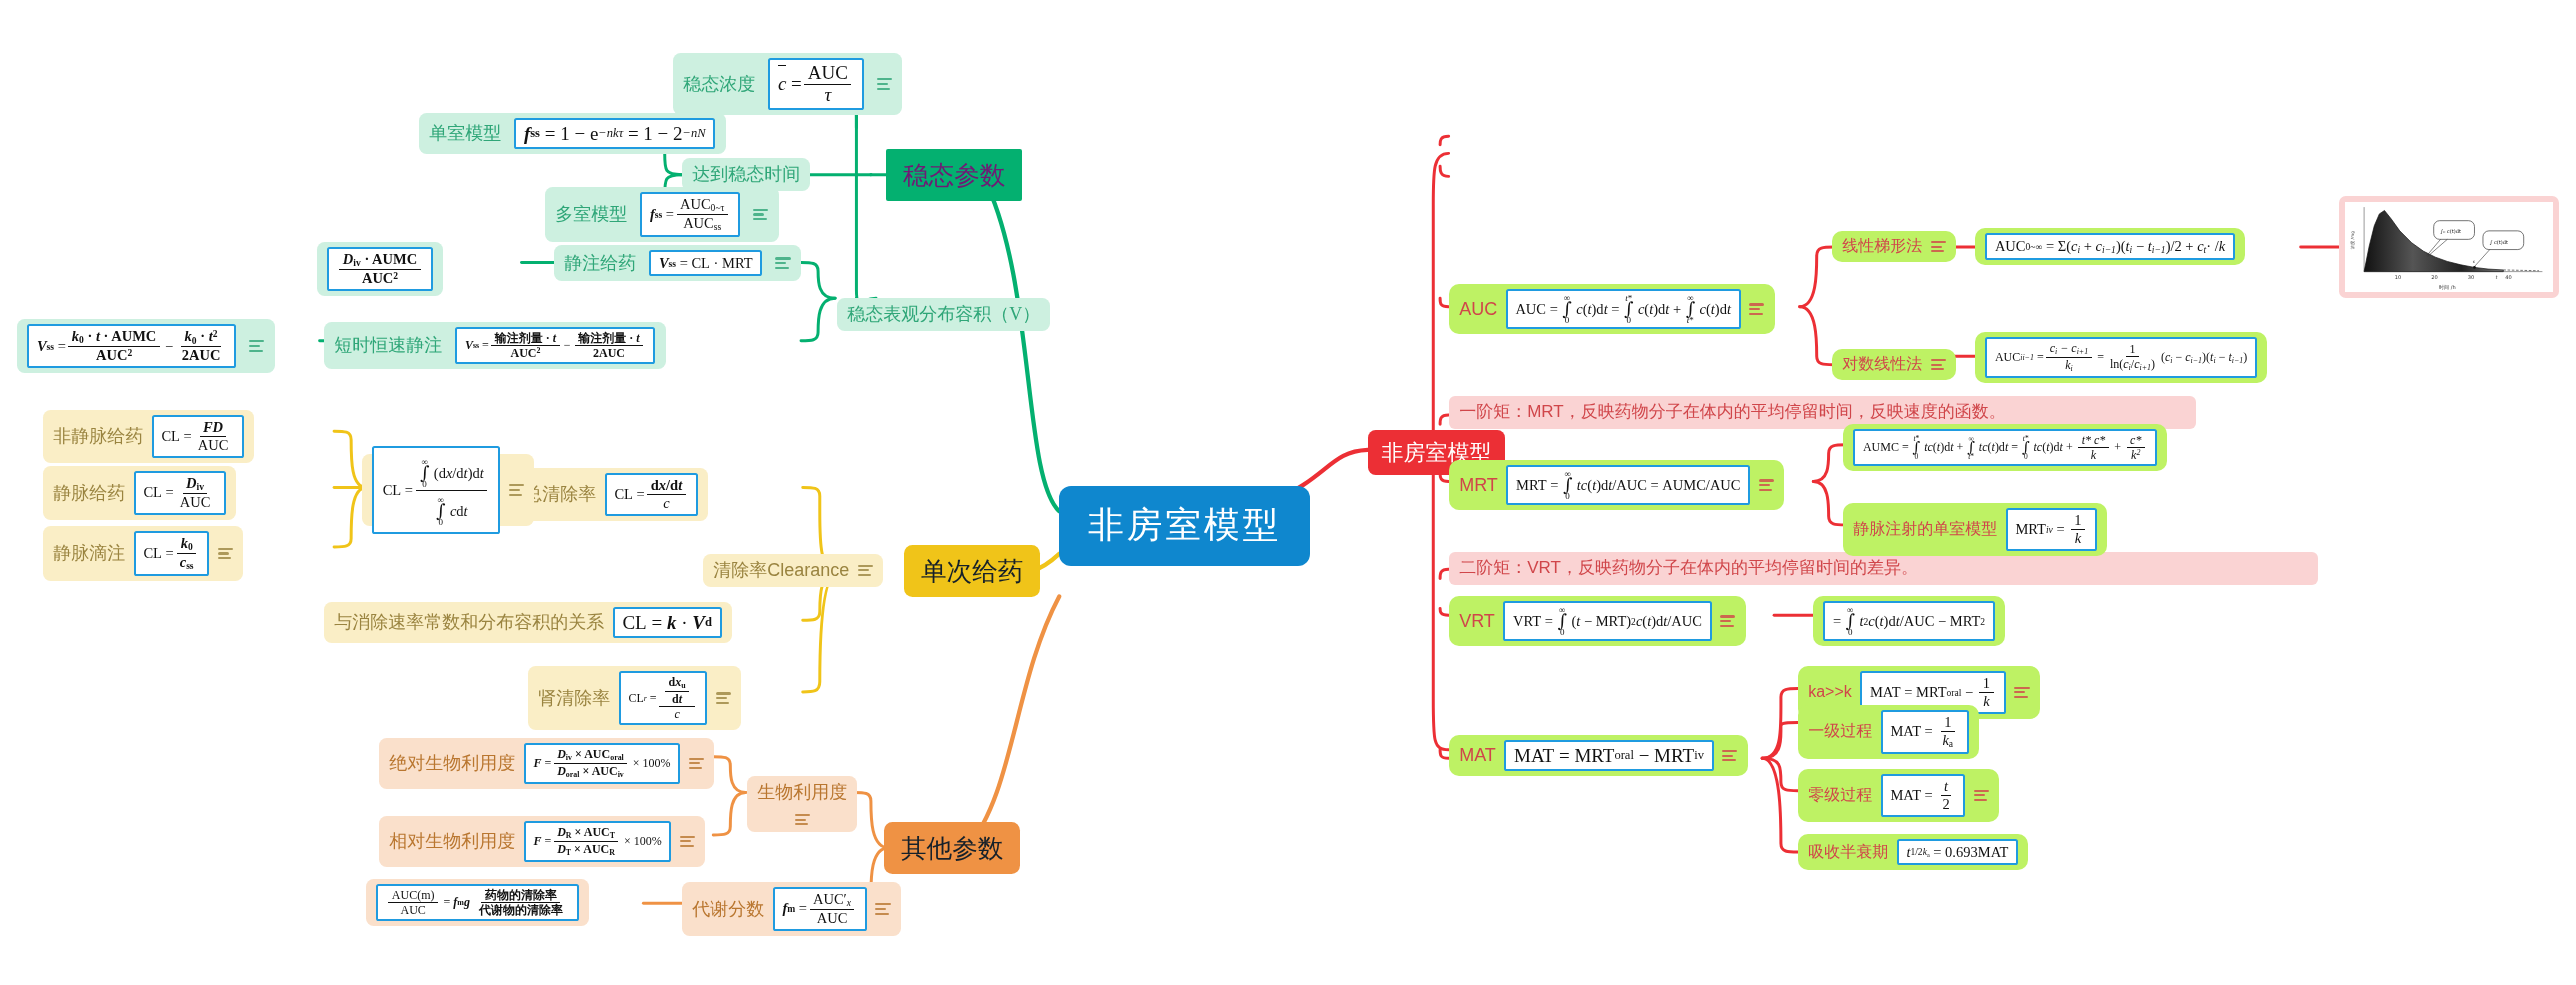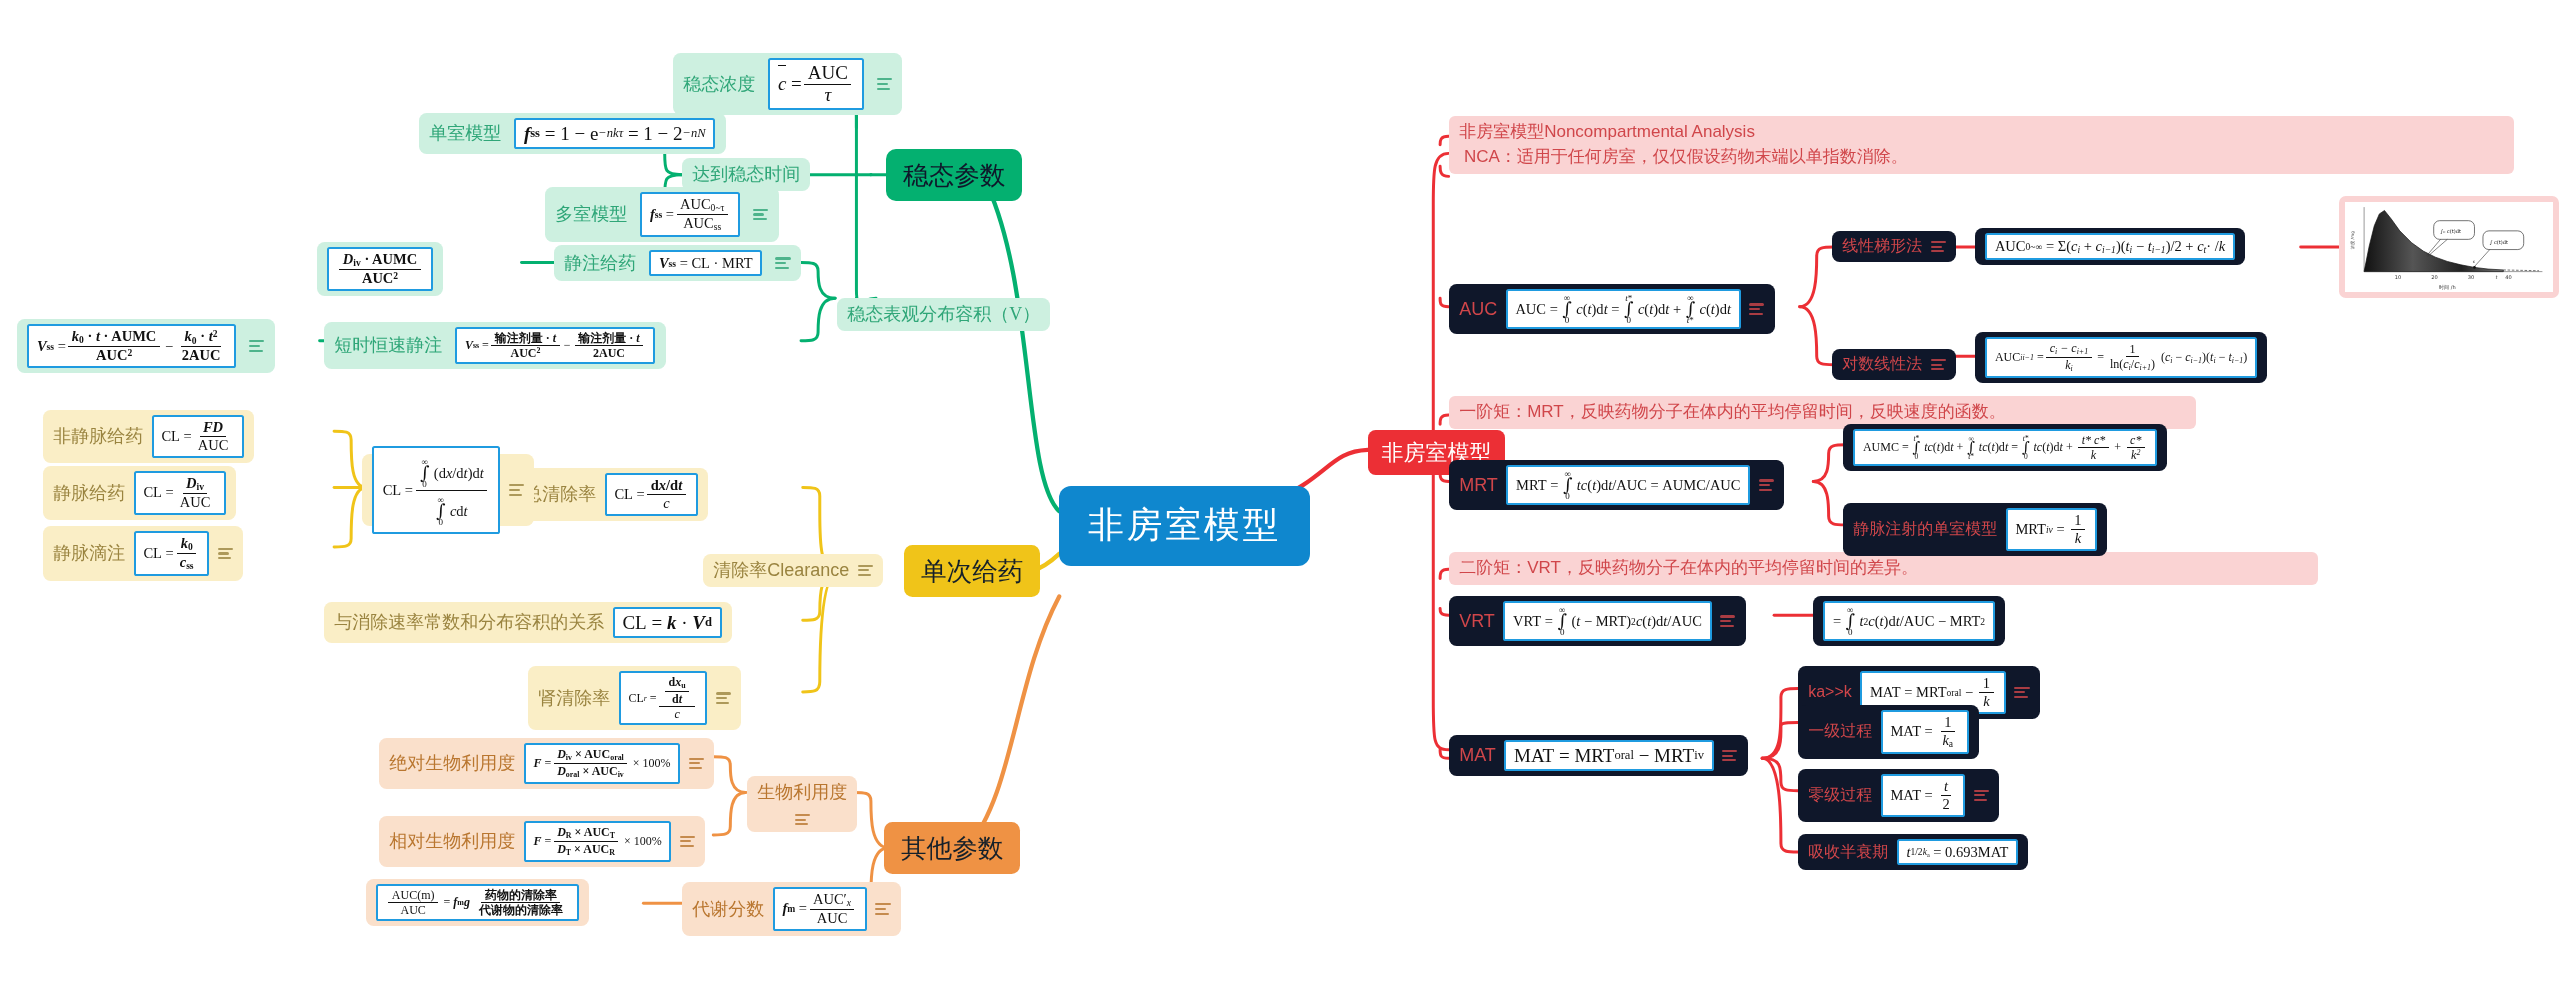--- a/index.html
+++ b/index.html
@@ -31,27 +31,27 @@
   sup{font-size:.66em;vertical-align:.45em;}
   .it{font-style:italic;}
   .bld{font-weight:bold;}
   .intg{display:inline-flex;flex-direction:column;align-items:center;justify-content:center;
         vertical-align:middle;font-size:.62em;line-height:1;margin:0 0.9px;}
   .intsym{font-size:2.0em;line-height:.72;font-family:"DejaVu Serif",serif;}
   .iwrap{display:inline-flex;align-items:center;}
 
   
   .t-green   {background:#cdf0e0;color:#2fa678;gap:13px;}
-  .main-green{background:#04b070;color:#0f172a;font-size:25.6px;border-radius:10px;padding:8.5px 17px;}
+  .main-green{background:#04b070;color:#701a75;font-size:25.6px;border-radius:2px;padding:8.5px 17px;}
   .main-yellow{background:#f0c419;color:#15202a;font-size:25.6px;border-radius:8.5px;padding:8.5px 17px;}
   .main-orange{background:#ef9244;color:#15202a;font-size:25.6px;border-radius:8.5px;padding:8.5px 17px;}
   .main-red{background:#ec2f35;color:#ffffff;font-size:22px;border-radius:7.7px;padding:7.7px 13.6px;}
   .t-yellow{background:#faeec6;color:#9a8440;}
   .t-orange{background:#fae0cb;color:#b9762f;}
-  .t-red{background:#0f172a;color:#d0464a;}
+  .t-red{background:#bef264;color:#d0464a;border-radius:10px;}
 
   .root{background:#0f87ce;color:#ffffff;border-radius:12px;
         font-size:36px;padding:15.3px 29px;letter-spacing:2.6px;}
 
   .hamb{display:inline-flex;flex-direction:column;justify-content:center;gap:2.6px;
         width:15.3px;flex:0 0 15.3px;opacity:.8;}
   .hamb i{display:block;height:2.1px;border-radius:1.7px;background:currentColor;}
   .hamb i:nth-child(1){width:15.3px;}
   .hamb i:nth-child(2){width:11px;}
   .hamb i:nth-child(3){width:13.6px;}
@@ -455,22 +455,20 @@
           <span class="num bld">药物的清除率</span>
           <span class="den bld">代谢物的清除率</span>
         </span>
     </span>
   </div>
 
   <div class="node main-red" style="left:1368px;top:430px;">
     <span>非房室模型</span>
   </div>
 
-  <div class="note" style="left:1449px;top:116px;width:1065px;">非房室模型Noncompartmental Analysis
- NCA：适用于任何房室，仅仅假设药物末端以单指数消除。</div>
   <div class="note" style="left:1449px;top:396px;width:747px;">一阶矩：MRT，反映药物分子在体内的平均停留时间，反映速度的函数。</div>
   <div class="note" style="left:1449px;top:552px;width:869px;">二阶矩：VRT，反映药物分子在体内的平均停留时间的差异。</div>
 
   <div class="node t-red" style="left:1449px;top:284px;">
     <span class="lbl">AUC</span>
     <span class="formula fx-sm">
       AUC&nbsp;=&nbsp;<span class="iwrap"><span class="intg">
             <span>∞</span>
             <span class="intsym">∫</span>
             <span>0</span>

